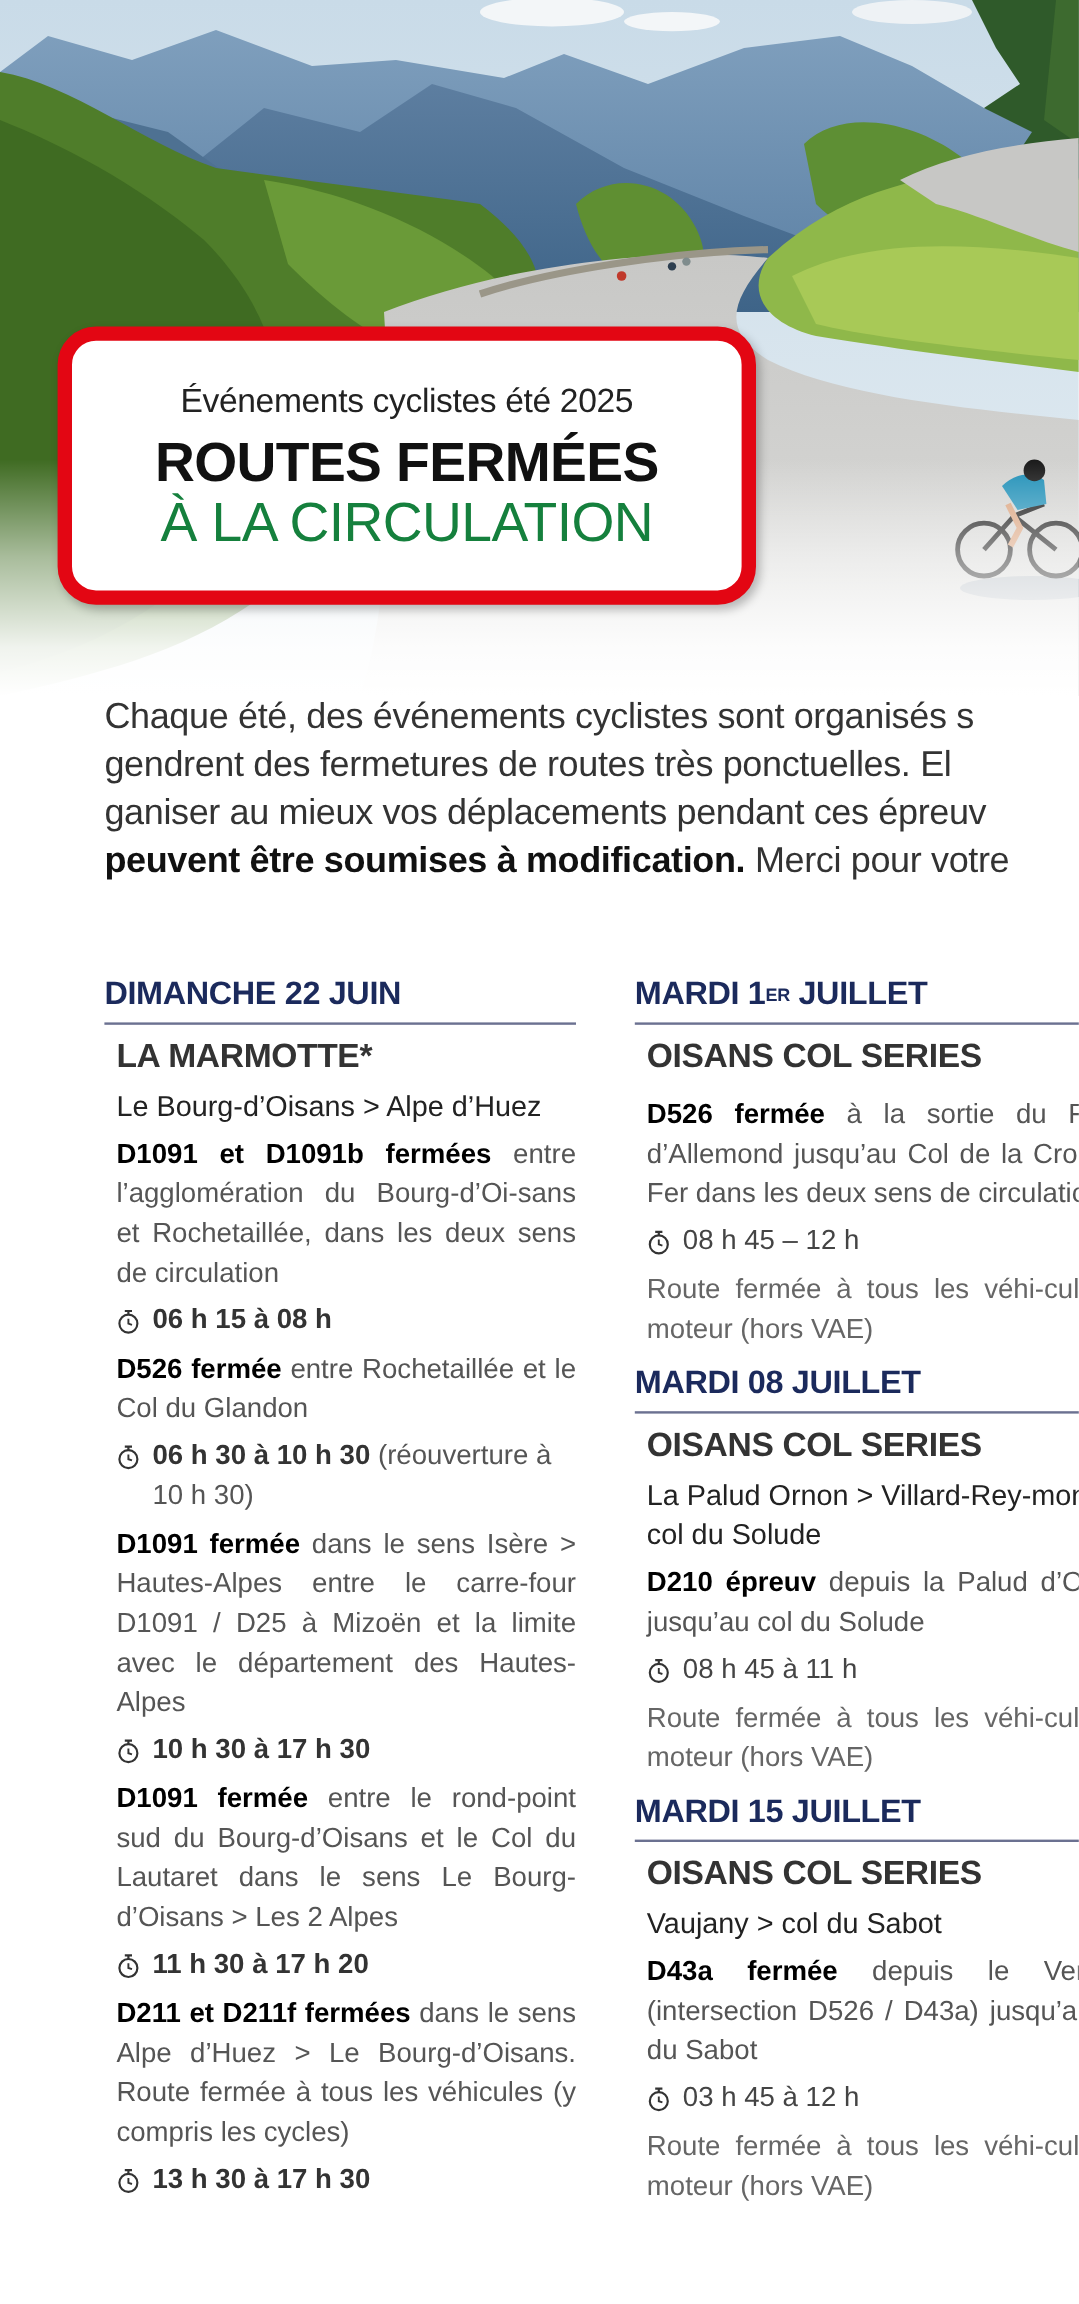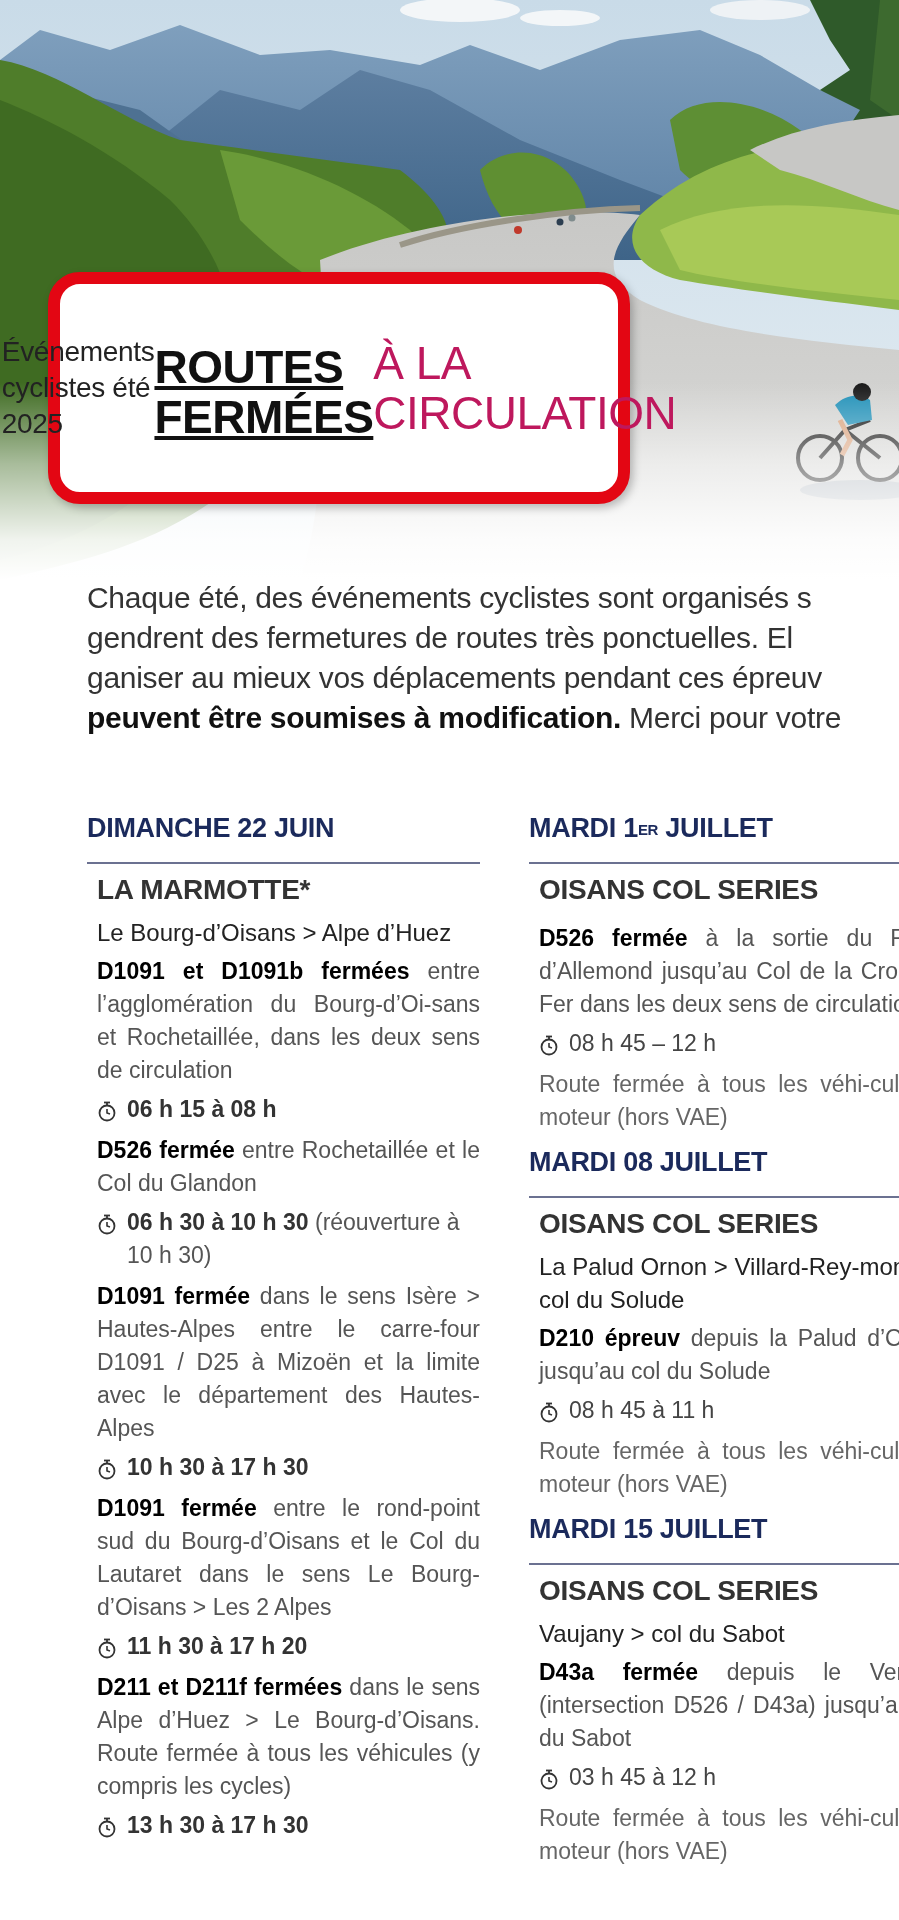--- a/index.html
+++ b/index.html
@@ -7,36 +7,36 @@
   body { font-family: "Liberation Sans", "DejaVu Sans", sans-serif; color: #444; position: relative; }
 
   .hero { position: absolute; left: 0; top: 0; width: 899px; height: 580px; overflow: hidden; }
   .hero svg { position: absolute; left: 0; top: 0; width: 899px; height: 580px; }
   .hero-fade { position: absolute; left: 0; top: 0; width: 899px; height: 580px;
     background: linear-gradient(to bottom, rgba(255,255,255,0) 0%, rgba(255,255,255,0) 66%, rgba(255,255,255,0.55) 80%, rgba(255,255,255,0.92) 93%, #ffffff 100%); }
 
   .title-box { position: absolute; left: 48px; top: 272px; width: 582px; height: 232px;
     background: #ffffff; border: 12px solid #e30613; border-radius: 32px;
     box-shadow: 3px 4px 8px rgba(0,0,0,0.25);
-    display: flex; flex-direction: row; align-items: center; justify-content: center; }
+    display: flex; flex-direction: column; align-items: center; justify-content: center; }
   .title-kicker { font-size: 28px; color: #222; font-weight: normal; letter-spacing: -0.3px; line-height: 36px; }
-  .title-main { font-size: 46px; font-weight: bold; color: #111; line-height: 50px; margin-top: 8px; letter-spacing: -0.5px; text-decoration: underline; }
-  .title-sub { font-size: 46px; font-weight: normal; color: #be185d; line-height: 50px; letter-spacing: -0.5px; }
+  .title-main { font-size: 46px; font-weight: bold; color: #111; line-height: 50px; margin-top: 8px; letter-spacing: -0.5px; }
+  .title-sub { font-size: 46px; font-weight: normal; color: #15803d; line-height: 50px; letter-spacing: -0.5px; }
 
   .intro { position: absolute; left: 87px; top: 578px; width: 900px; white-space: nowrap;
     font-size: 30px; line-height: 40px; color: #333; letter-spacing: -0.3px; }
   .intro p { display: block; }
   .intro strong { color: #111; font-weight: bold; }
 
   .col { position: absolute; top: 810px; }
   .col.left { left: 87px; width: 393px; }
   .col.right { left: 529px; width: 400px; }
 
   .day { font-size: 27px; font-weight: bold; color: #1b2a5c; line-height: 36px; letter-spacing: -0.3px;
-    border-bottom: 2px solid #6b7191; padding-bottom: 16px; margin-bottom: 6px; }
+    border-bottom: 2px solid #6b7191; padding-bottom: 6px; margin-bottom: 6px; }
   .day sup { font-size: 15px; vertical-align: top; position: relative; top: 2px; }
   .event { font-size: 28px; font-weight: bold; color: #333; line-height: 40px; padding-left: 10px; margin-bottom: 6px; letter-spacing: -0.3px; }
   .route { font-size: 24px; color: #222; line-height: 33px; padding-left: 10px; margin-bottom: 6px; }
   .closure { font-size: 23px; color: #555; line-height: 33px; padding-left: 10px; margin-bottom: 6px; text-align: justify; }
   .closure b { color: #000000; }
   .time { font-size: 23px; color: #444; line-height: 33px; padding-left: 10px; margin-bottom: 8px; display: flex; align-items: flex-start; }
   .time .ico { display: inline-block; width: 22px; height: 33px; margin-right: 8px; flex: none; }
   .time .ico svg { width: 20px; height: 22px; margin-top: 7px; }
   .time .t-strong { color: #333; font-weight: bold; }
   .time .t-note { color: #555; }

